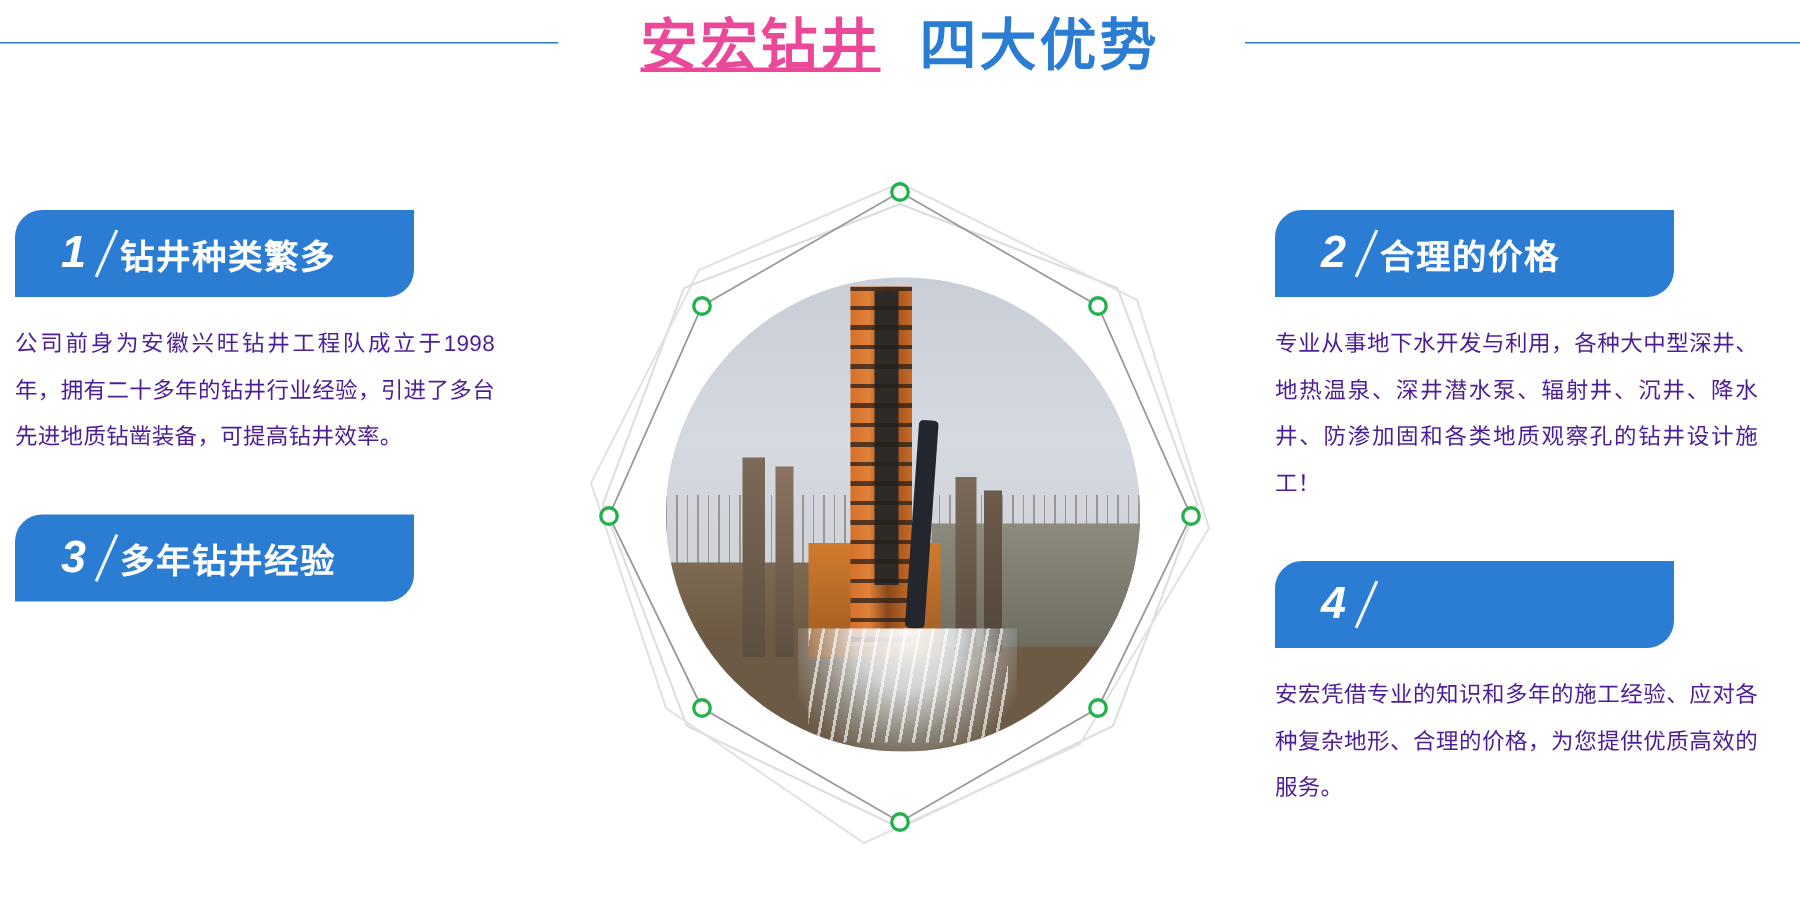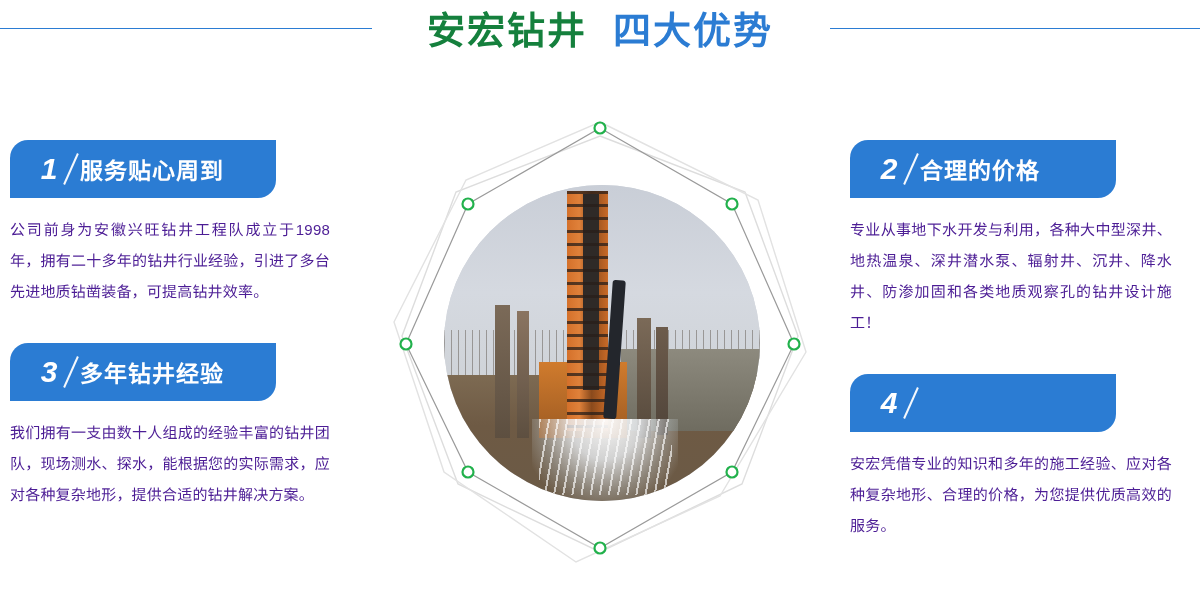--- a/index.html
+++ b/index.html
@@ -18,21 +18,21 @@
   .rule{position:absolute;top:28px;height:1px;background:#2b7cd3;}
   .rule-left{left:0;width:372px;}
   .rule-right{left:830px;width:370px;}
 
   .title-row{
     position:absolute;left:0;top:8px;width:1200px;
     text-align:center;white-space:nowrap;
     font-size:38px;font-weight:700;letter-spacing:2px;
     line-height:46px;
   }
-  .title-dark{color:#15803d;}
+  .title-dark{color:#ec4899;text-decoration:underline;}
   .title-blue{color:#2b7cd3;margin-left:26px;}
 
   .subtitle{
     position:absolute;left:0;top:66px;width:1200px;
     text-align:center;white-space:nowrap;
     font-size:15px;color:#444;letter-spacing:3px;
   }
   .subtitle .sep{color:#888;margin:0 6px;}
 
   
@@ -191,34 +191,33 @@
   </div>
 
   <div class="col col-left">
 
     <div class="feature">
       <div class="badge">
         <div class="badge-num">
           <span>1</span>
           <span class="slash"></span>
         </div>
-        <div class="badge-title">服务贴心周到</div>
+        <div class="badge-title">钻井种类繁多</div>
       </div>
       <div class="feature-body">公司前身为安徽兴旺钻井工程队成立于1998年，拥有二十多年的钻井行业经验，引进了多台先进地质钻凿装备，可提高钻井效率。</div>
     </div>
 
     <div class="feature second">
       <div class="badge">
         <div class="badge-num">
           <span>3</span>
           <span class="slash"></span>
         </div>
         <div class="badge-title">多年钻井经验</div>
       </div>
-      <div class="feature-body">我们拥有一支由数十人组成的经验丰富的钻井团队，现场测水、探水，能根据您的实际需求，应对各种复杂地形，提供合适的钻井解决方案。</div>
     </div>
 
   </div>
 
   <div class="col col-right">
 
     <div class="feature">
       <div class="badge">
         <div class="badge-num">
           <span>2</span>

